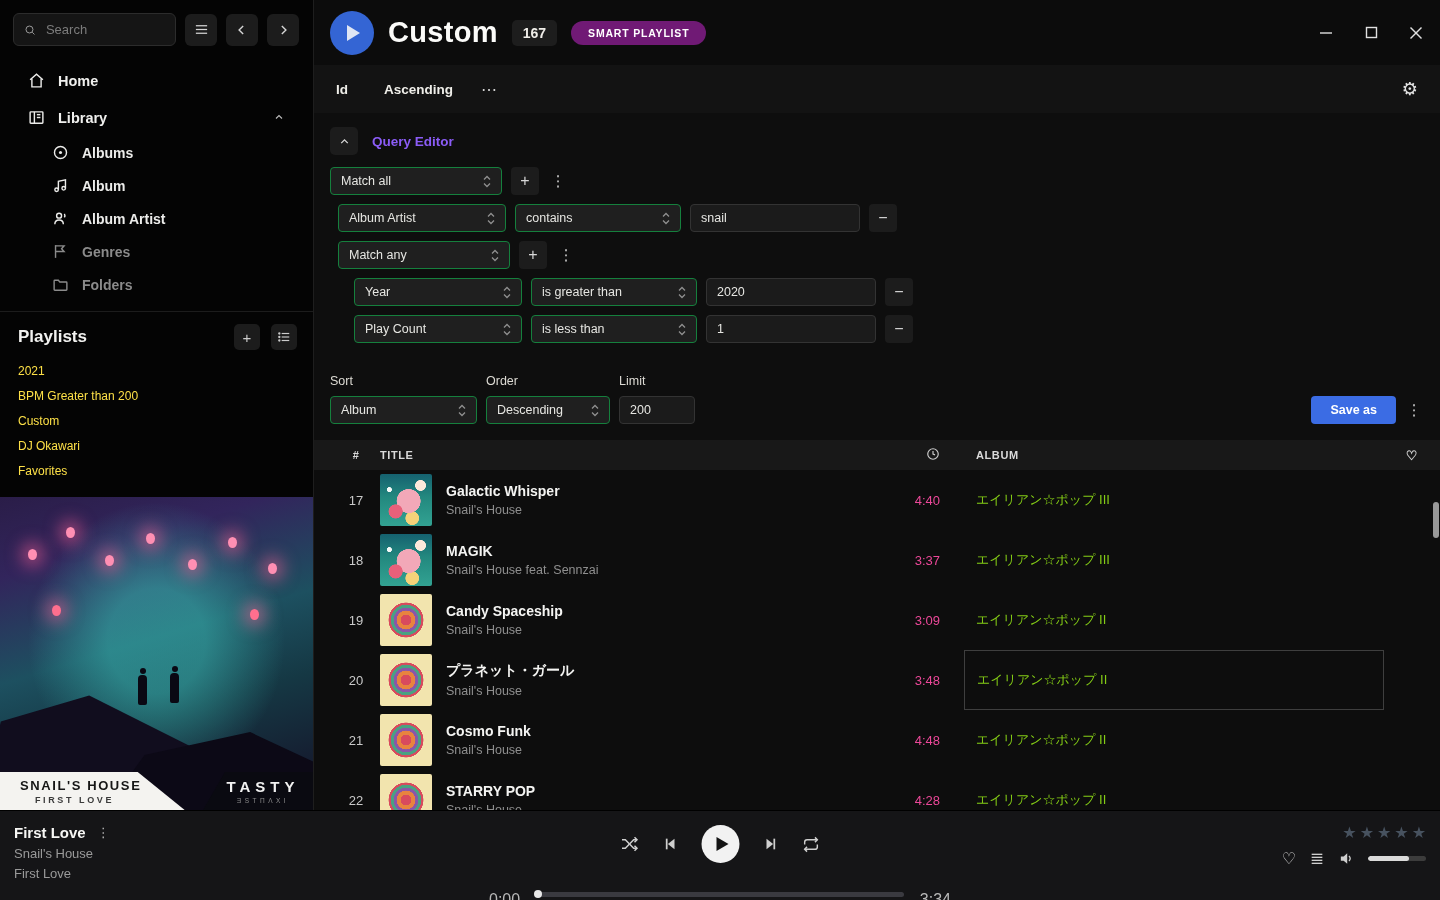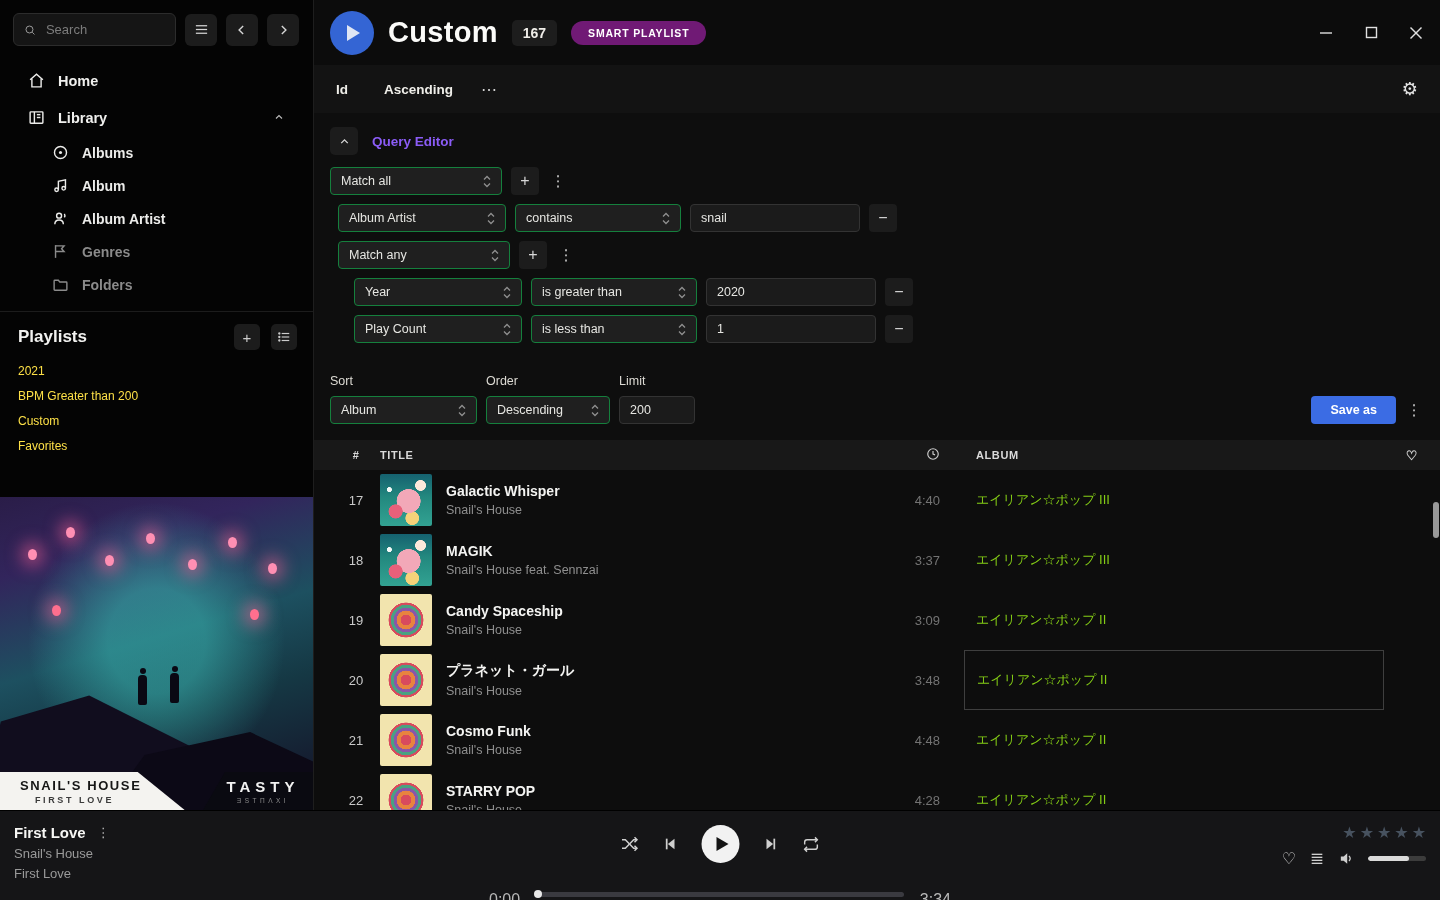--- a/index.html
+++ b/index.html
@@ -108,21 +108,21 @@
     radial-gradient(circle at 18% 30%, #f4f9f7 0 4%, transparent 5%),
     radial-gradient(circle at 30% 72%, #e8607a 0 13%, transparent 14%),
     radial-gradient(circle at 55% 52%, #f2a8b8 0 30%, transparent 31%),
     radial-gradient(circle at 62% 85%, #f5d27a 0 12%, transparent 13%),
     linear-gradient(180deg, #15616f 0%, #23897f 45%, #32a292 100%); }
   .art-ii { background:
     radial-gradient(circle at 50% 50%, #d84a5e 0 14%, #e8833f 15% 25%, #8a56a8 26% 33%, #4aa182 34% 41%, #d84a5e 42% 47%, transparent 48%),
     #f2e4ae; }
   .ttitle { font-size:14px; font-weight:700; color:#f4f4f2; margin-bottom:4px; }
   .tartist { font-size:12.5px; color:#8f8f8f; }
-  .ttime { text-align:right; padding-right:24px; color:#737373; }
+  .ttime { text-align:right; padding-right:24px; color:#ec4899; }
   .talbum { padding-left:12px; color:#84cc16; align-self:stretch; display:flex; align-items:center; }
   .talbum.focused { border:1px solid #3e3e3e; }
   .scroll-thumb { position:absolute; right:1px; top:62px; width:6px; height:36px; background:#989898; border-radius:3px; cursor:pointer; }
 
   
   .player { height:90px; min-height:90px; background:#151517; border-top:1px solid #000; position:relative; display:flex; padding:0 14px; }
   .np { padding-top:13px; width:300px; }
   .np-title-row { display:flex; align-items:center; gap:11px; }
   .np-title { font-size:15px; font-weight:800; color:#f6f6f4; }
   .np-dots { color:#b5b5b5; font-size:13px; cursor:pointer; background:none; border:none; padding:0; }
@@ -255,20 +255,21 @@
                   <circle cx="4" cy="12" r="1" fill="#ccc"></circle>
                   <circle cx="4" cy="18" r="1" fill="#ccc"></circle>
                 </svg>
             </button>
           </div>
         </div>
         <ul class="pl-list">
           <li>2021</li>
           <li>BPM Greater than 200</li>
           <li>Custom</li>
+          <li>DJ Okawari</li>
           <li>Favorites</li>
         </ul>
       </div>
 
       <div class="artwork">
         <div class="art-bg"></div>
         <div class="lantern" style="left:28px; top:52px;"></div>
         <div class="lantern" style="left:66px; top:30px;"></div>
         <div class="lantern" style="left:105px; top:58px;"></div>
         <div class="lantern" style="left:146px; top:36px;"></div>

